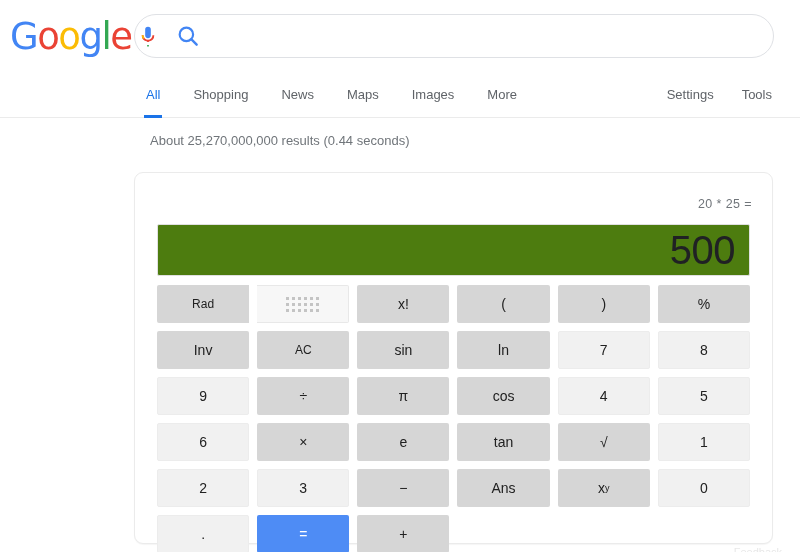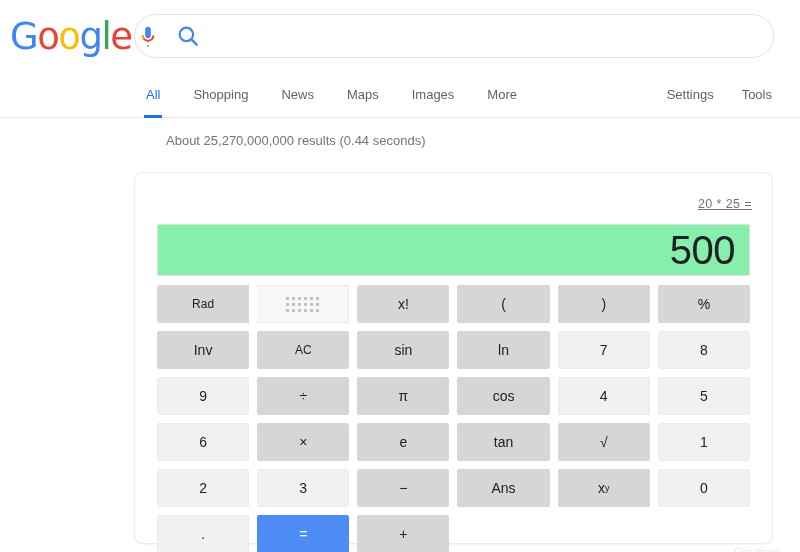--- a/index.html
+++ b/index.html
@@ -101,49 +101,47 @@
     height: 46px;
   }
   .nav-right .tab { margin-left: 28px; margin-right: 0; }
 
   
   .result-stats {
     position: absolute;
     left: 150px; top: 133px;
     font-size: 13px;
     color: #70757a;
-    margin-left: 16px;
   }
 
   
   .calc-card {
     position: absolute;
     left: 134px; top: 172px;
     width: 639px; height: 372px;
     border: 1px solid #ebebeb;
     border-radius: 9px;
     background: #fff;
     box-shadow: 0 1px 1px rgba(0,0,0,0.04);
   }
   .calc-expression {
     position: absolute;
     right: 20px; top: 24px;
     font-size: 12.5px;
     color: #70757a;
     letter-spacing: .4px;
-    text-decoration: underline;
   }
   .calc-display {
     position: absolute;
     left: 22px; top: 51px;
     right: 22px;
     height: 52px;
     border: 1px solid #e0e0e0;
     border-radius: 2px;
-    background: #86efac;
+    background: #4d7c0f;
     display: flex;
     align-items: center;
     justify-content: flex-end;
     padding-right: 14px;
   }
   .calc-result {
     font-size: 40px;
     color: #202124;
     font-weight: 400;
     line-height: 44px;

